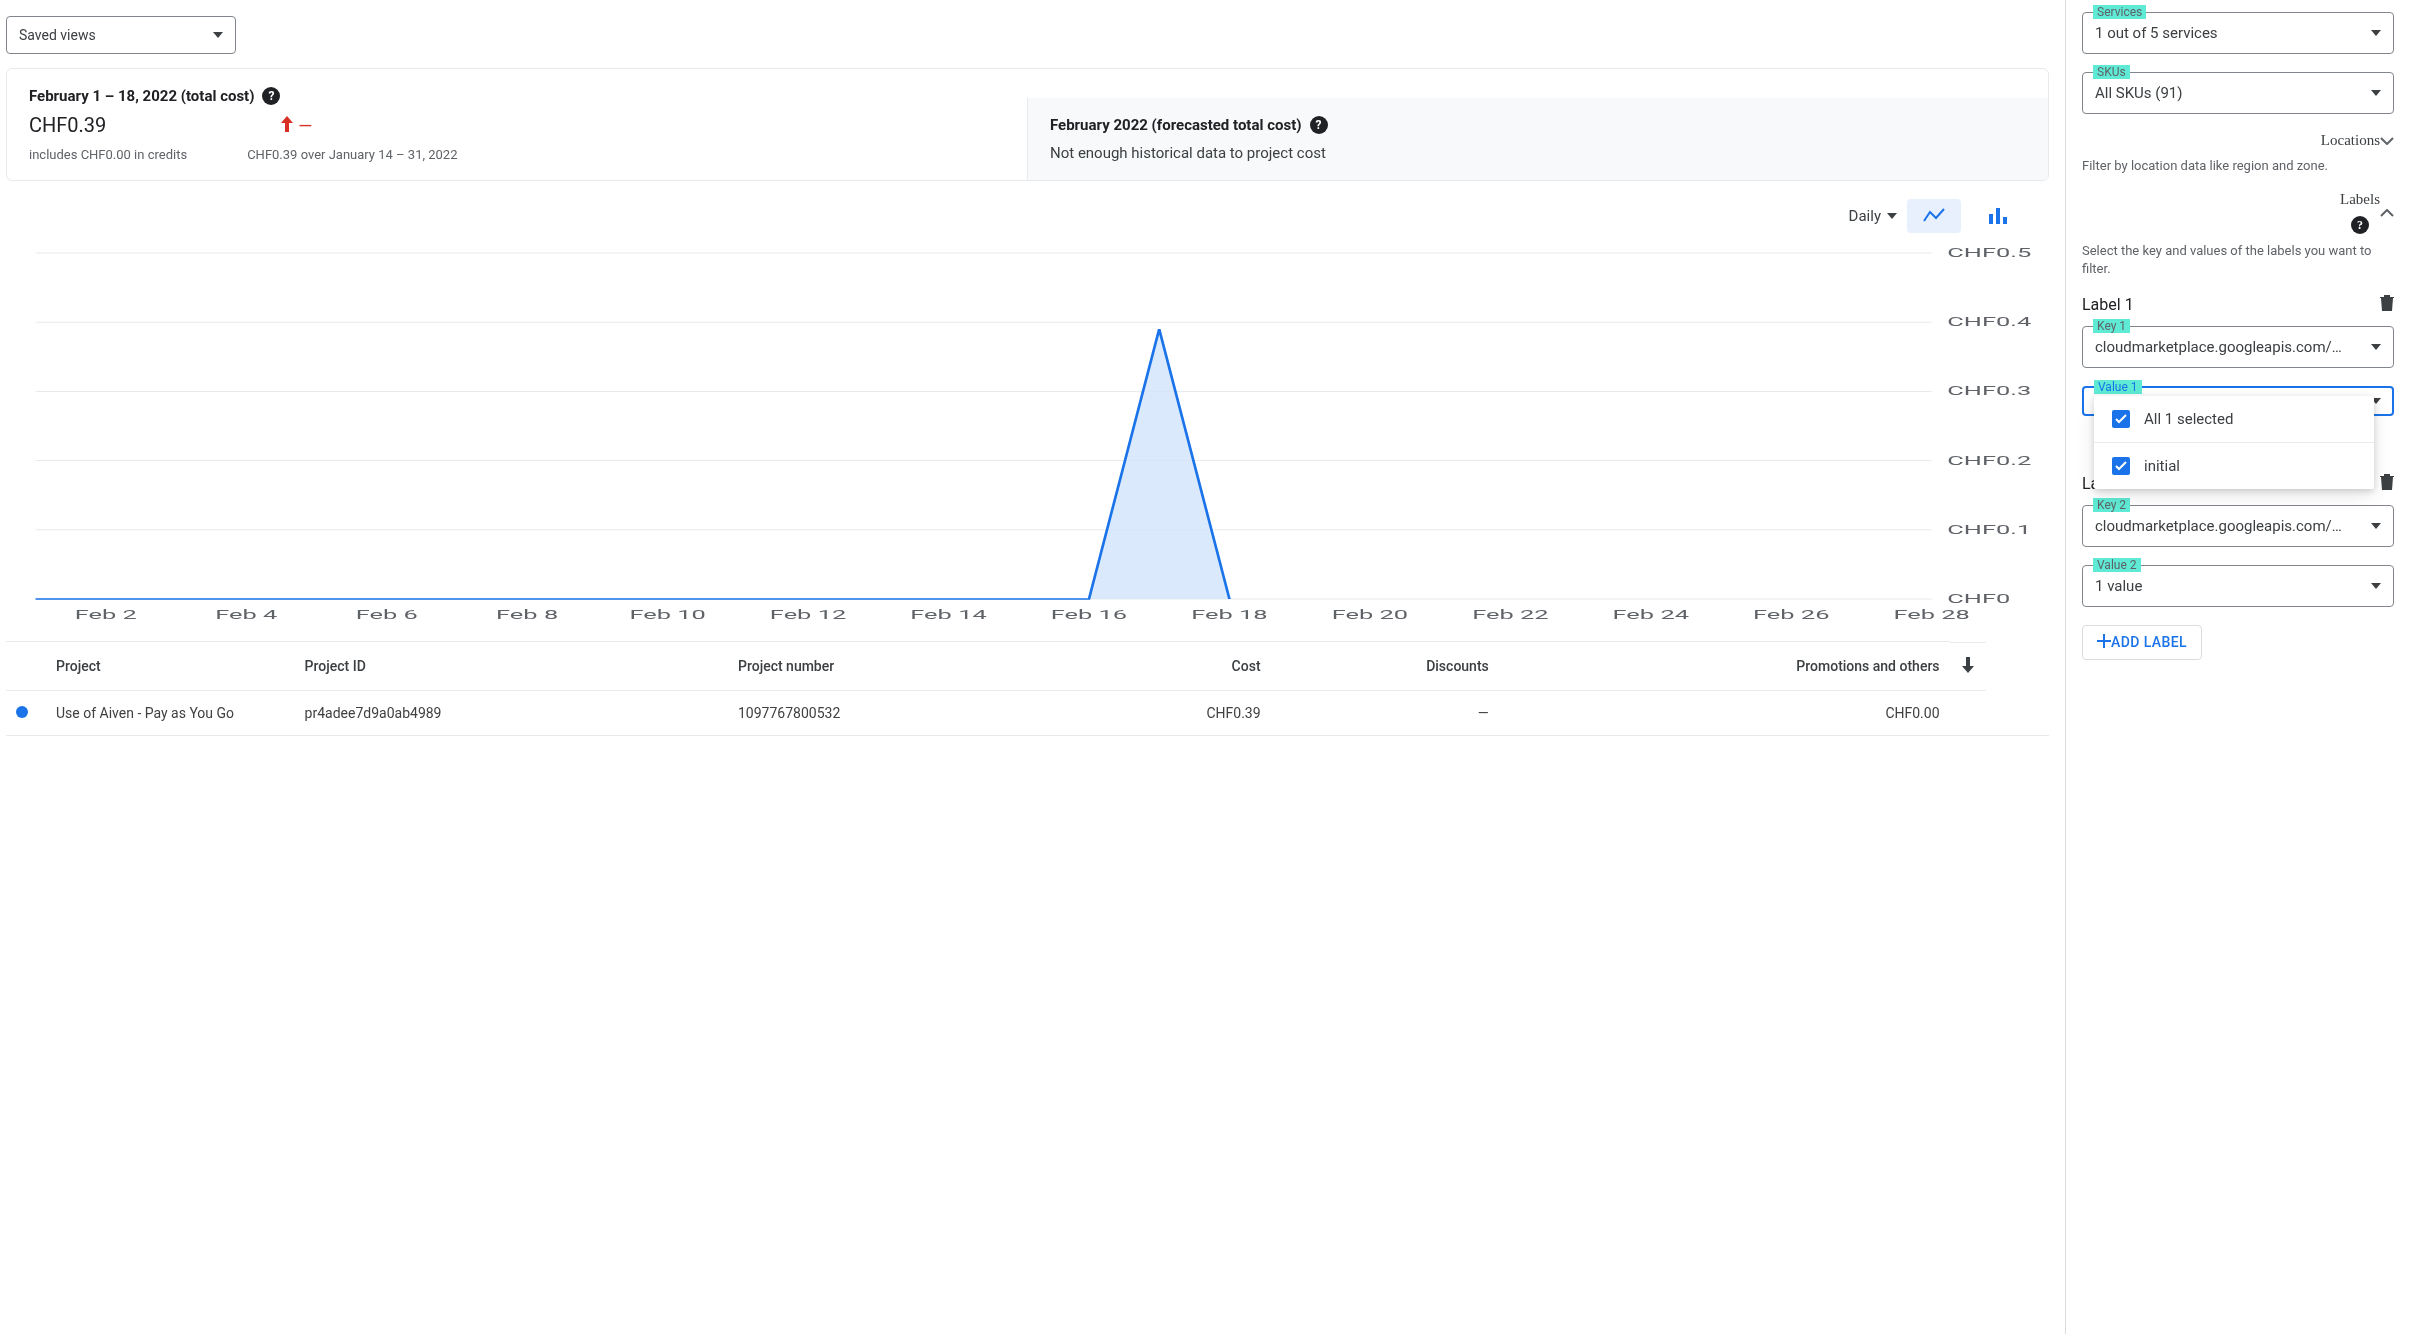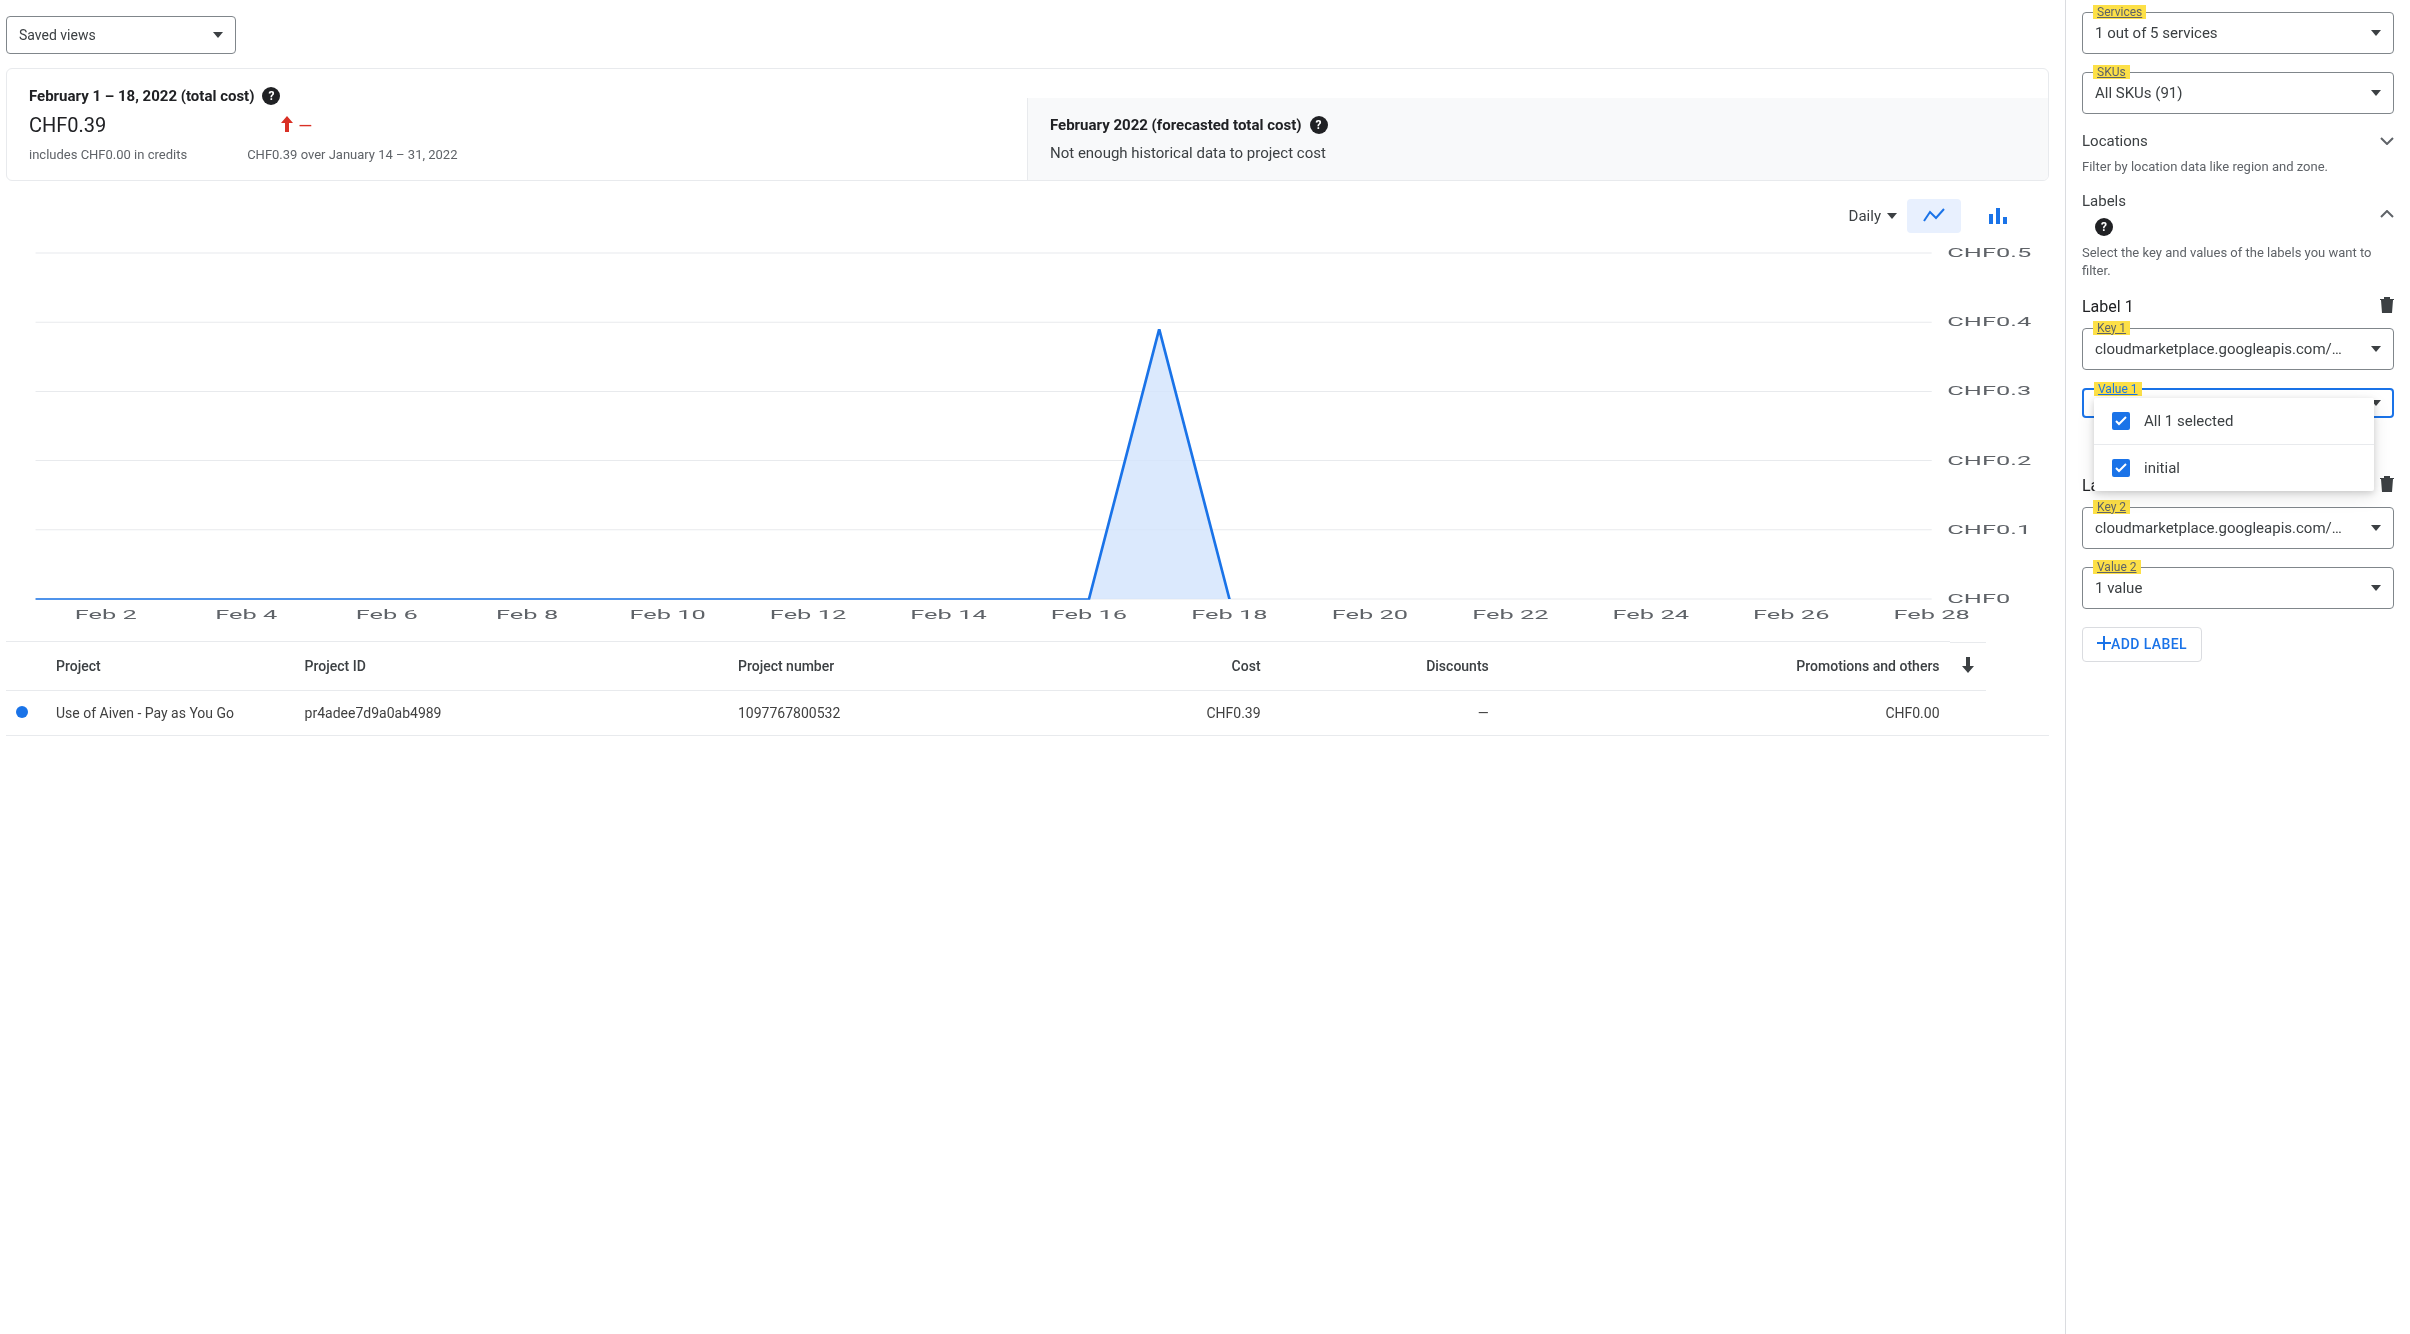--- a/index.html
+++ b/index.html
@@ -46,25 +46,25 @@
   .tbl { width: 100%; border-collapse: collapse; margin-top: 16px; }
   .tbl th { text-align:left; font-weight:500; color:#3c4043; font-size:14px; padding: 14px 10px; border-top:1px solid #e8eaed; border-bottom:1px solid #e8eaed; }
   .tbl th.right, .tbl td.right { text-align:right; }
   .tbl td { padding: 14px 10px; vertical-align: top; color:#404040; border-bottom:1px solid #e8eaed;}
   .dot { width:12px; height:12px; border-radius:50%; background:#1a73e8; display:inline-block; }
   .sort-arrow { display:inline-flex; align-items:center; justify-content:center; padding:0 8px;}
 
   
   .fieldset { position: relative; border: 1px solid #80868b; border-radius: 4px; padding: 11px 12px; margin-bottom: 18px; display:flex; align-items:center; cursor:pointer;}
   .fieldset.active { border-color:#1a73e8; border-width:2px; padding:10px 11px;}
-  .fs-label { position:absolute; top:-8px; left:10px; background:#fde047; padding:0 4px; font-size:12px; color:#5f6368;text-decoration:underline; }
+  .fs-label { position:absolute; top:-8px; left:10px; background:#5eead4; padding:0 4px; font-size:12px; color:#5f6368; }
   .fieldset.active .fs-label { color:#1a73e8; }
   .fs-value { flex:1; color:#3c4043; font-size:15px; white-space:nowrap; overflow:hidden; text-overflow:ellipsis;}
 
-  .section-head { display:flex; align-items:center; justify-content:space-between; margin: 6px 0 8px 0; }
+  .section-head { display:flex; align-items:center; justify-content:flex-end; margin: 6px 0 8px 0; font-family: Liberation Serif, serif; }
   .section-title { font-size:15px; color:#3c4043; font-weight:400; }
   .section-desc { color:#5f6368; font-size:13px; line-height:1.4; margin-bottom: 16px;}
   .label-block { margin-bottom: 8px; }
   .label-head { display:flex; align-items:center; justify-content:space-between; margin: 10px 0 12px 0;}
   .label-name { font-size:16px; color:#202124; font-weight:400; }
   .trash { cursor:pointer; display:inline-flex; }
 
   .add-label-btn { display:inline-flex; align-items:center; gap:0; border:1px solid #dadce0; border-radius:4px; padding: 8px 14px; color:#1a73e8; font-weight:500; letter-spacing:0.4px; font-size:14px; cursor:pointer; }
 
   

